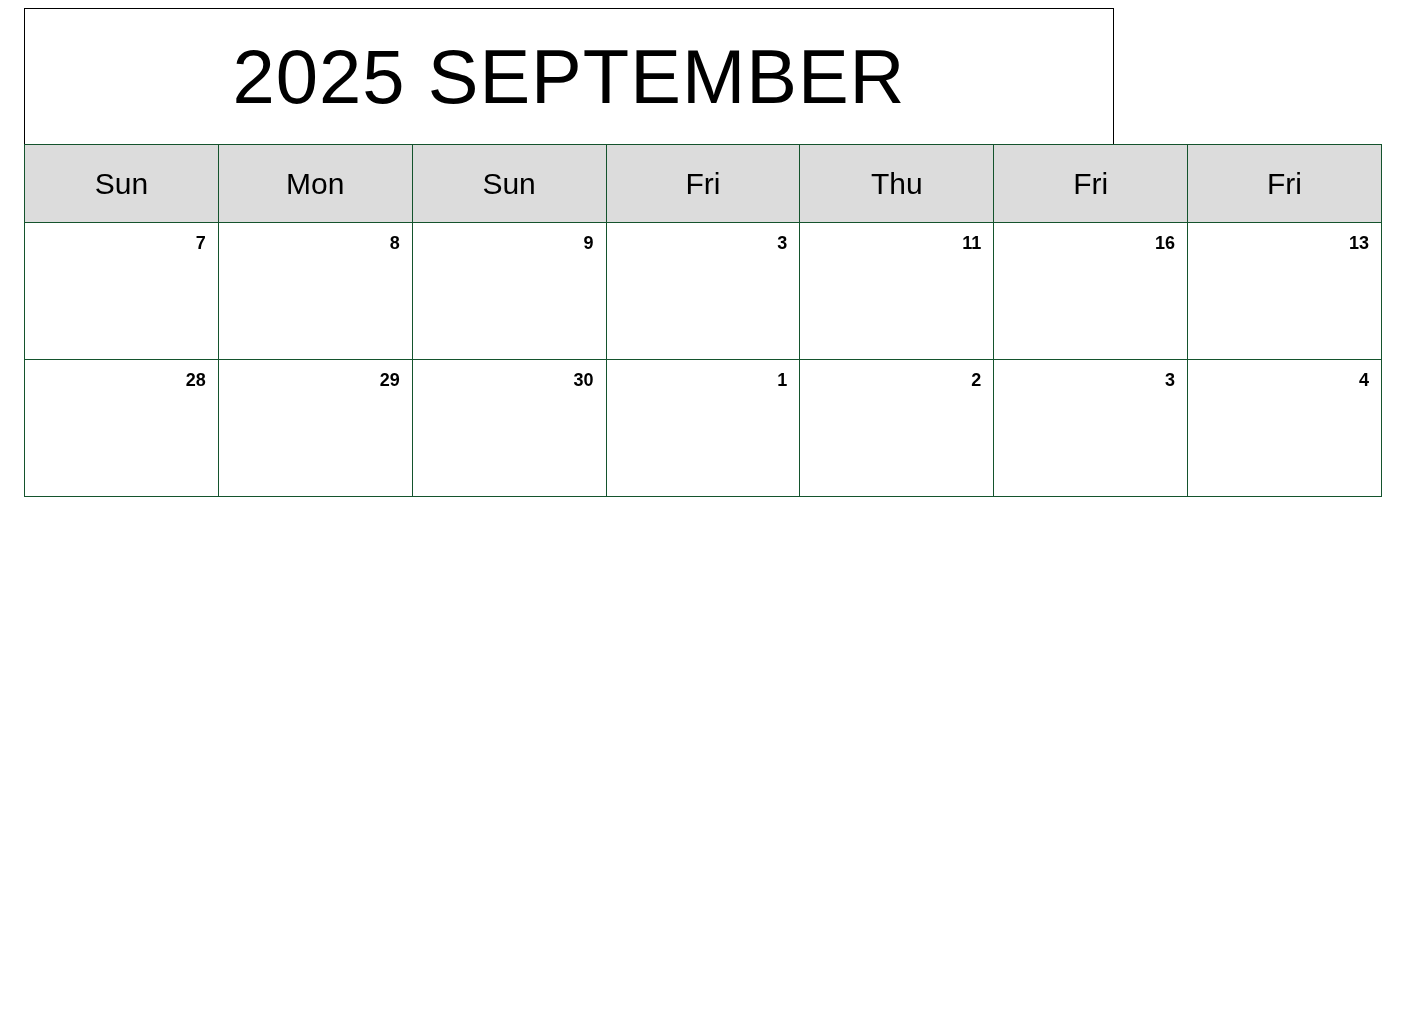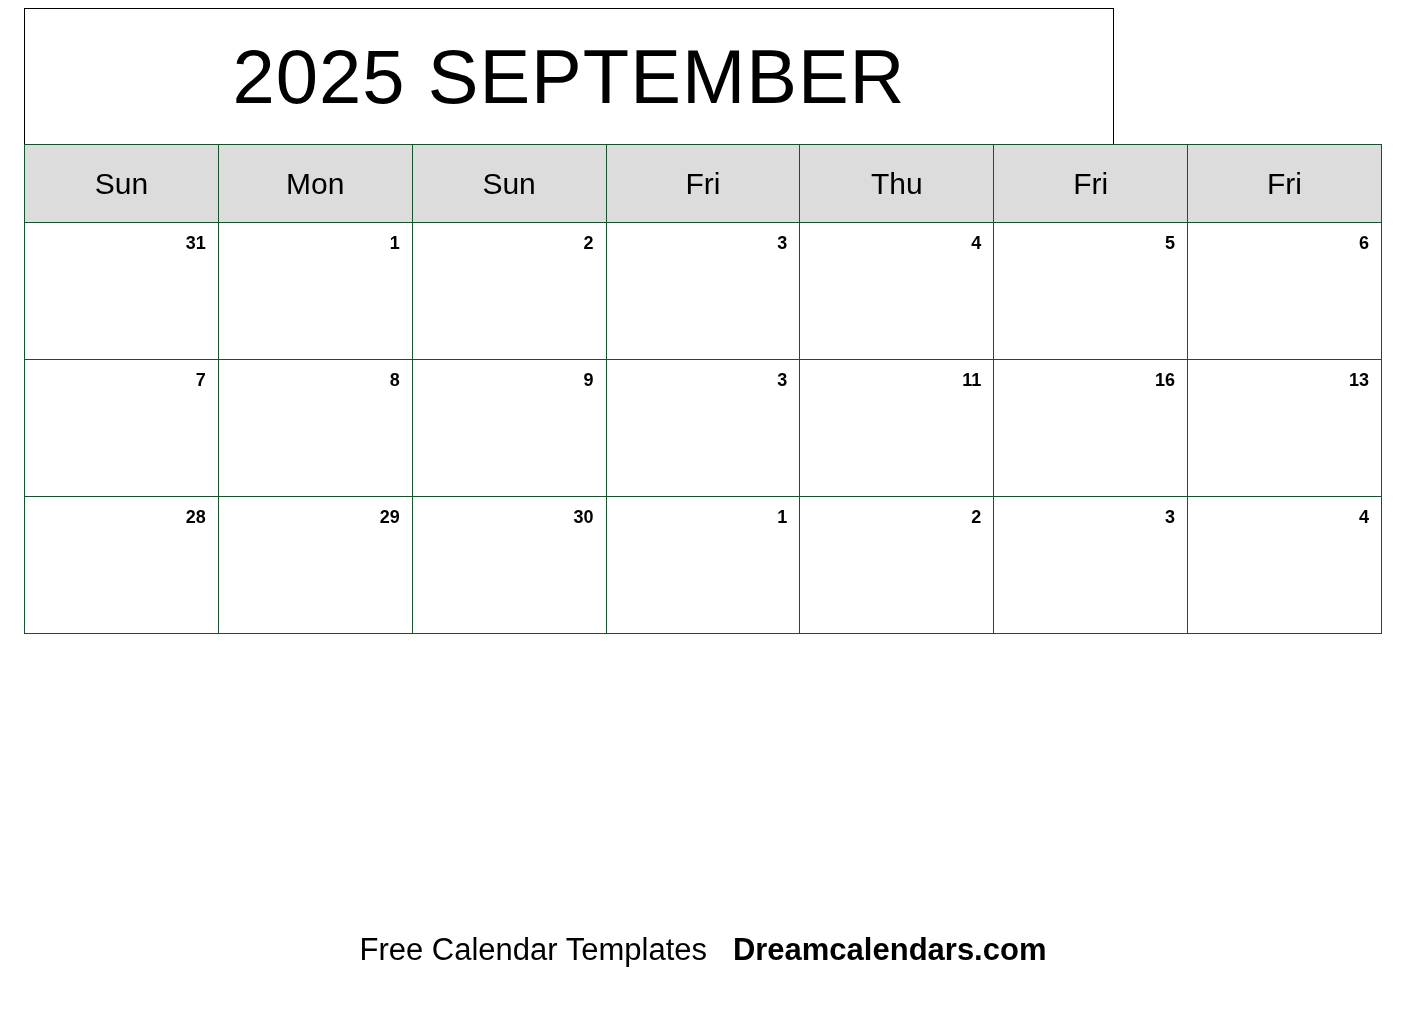--- a/index.html
+++ b/index.html
@@ -105,29 +105,20 @@
           <th>Mon</th>
           <th>Sun</th>
           <th>Fri</th>
           <th>Thu</th>
           <th>Fri</th>
           <th>Fri</th>
         </tr>
       </thead>
       <tbody>
         <tr>
-          <td>31</td>
-          <td>1</td>
-          <td>2</td>
-          <td>3</td>
-          <td>4</td>
-          <td>5</td>
-          <td>6</td>
-        </tr>
-        <tr>
           <td>7</td>
           <td>8</td>
           <td>9</td>
           <td>3</td>
           <td>11</td>
           <td>16</td>
           <td>13</td>
         </tr>
         <tr>
           <td>28</td>
@@ -135,18 +126,13 @@
           <td>30</td>
           <td>1</td>
           <td>2</td>
           <td>3</td>
           <td>4</td>
         </tr>
       </tbody>
     </table>
   </div>
 
-  <div class="footer">
-    <span class="free">Free Calendar Templates</span>
-    <span>&nbsp;</span>
-    <span class="brand">Dreamcalendars.com</span>
-  </div>
 </div>
 
 </body></html>

